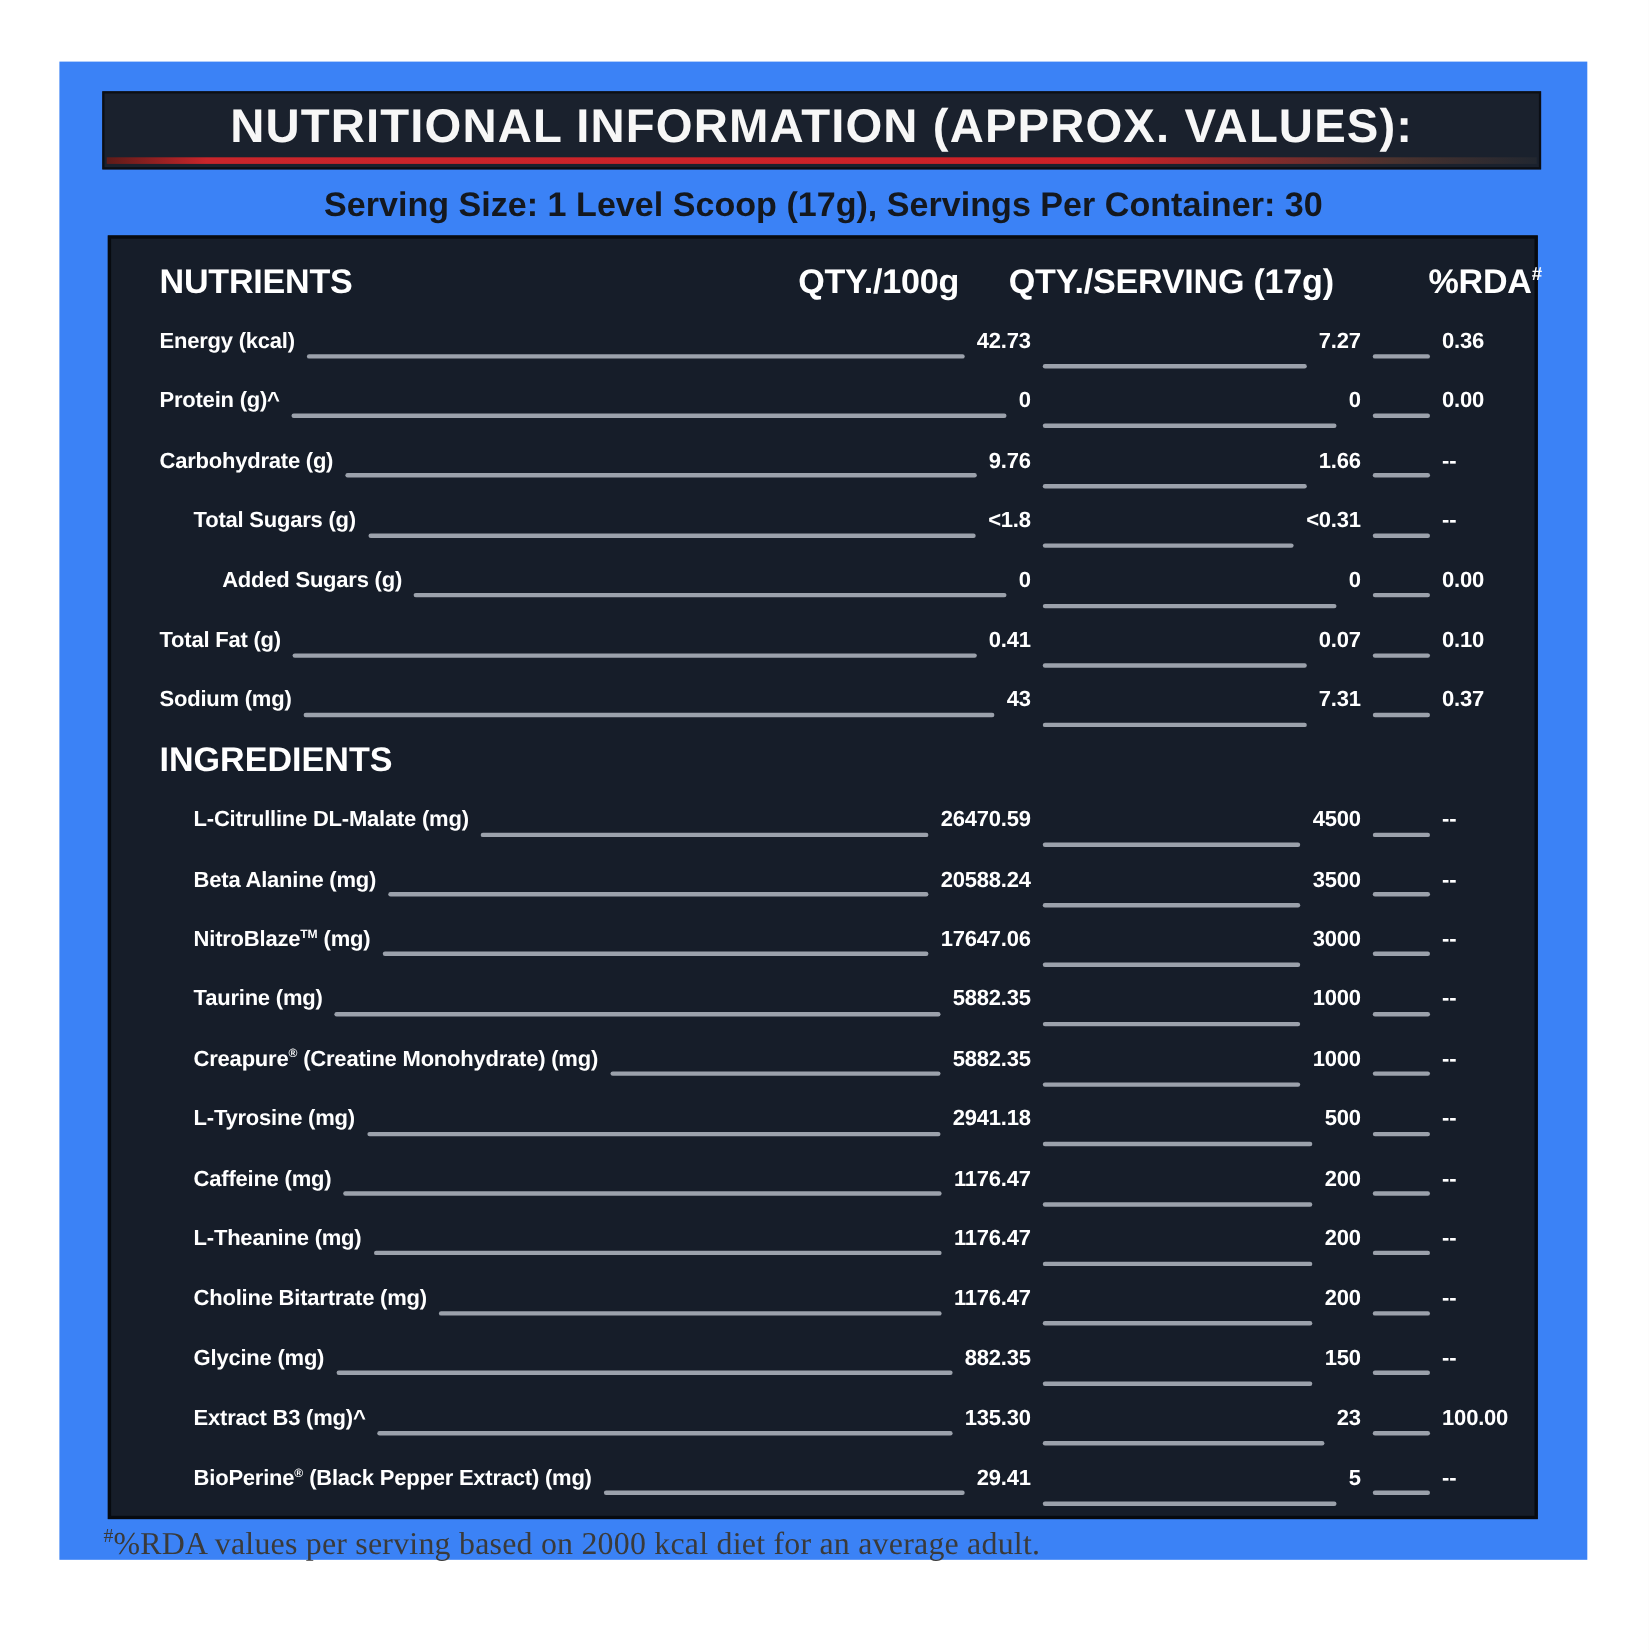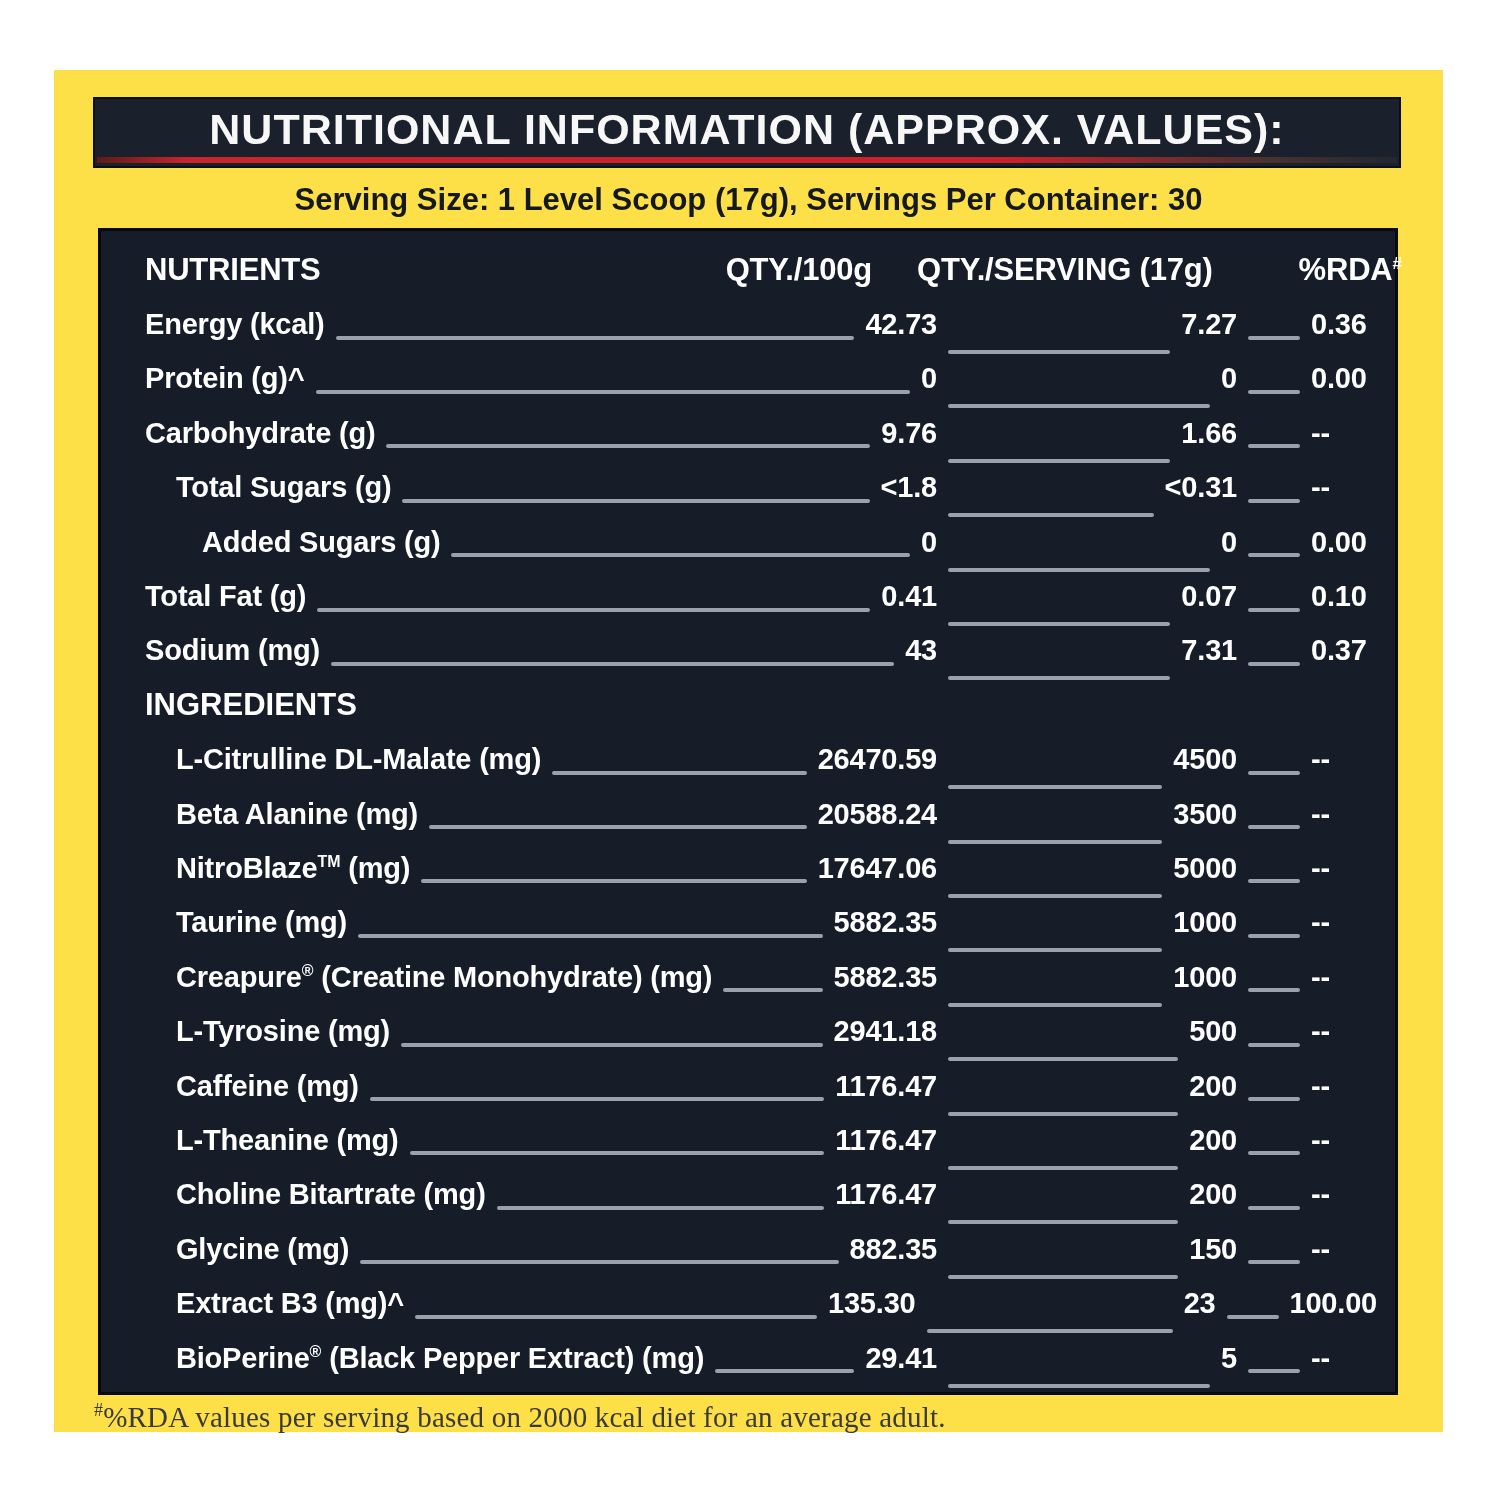--- a/index.html
+++ b/index.html
@@ -2,22 +2,22 @@
 <html><head>
 <meta charset="utf-8">
 <style>
   * { margin:0; padding:0; box-sizing:border-box; }
   html,body { background:#ffffff; }
   body {
     width:1499px; height:1500px; position:relative; overflow:hidden;
     font-family:"Liberation Sans", sans-serif;
   }
   .sheet {
-    position:absolute; left:54px; top:70px; width:1389px; height:1362px;
-    background:#fde047;
+    position:absolute; left:54px; top:56px; width:1389px; height:1362px;
+    background:#3b82f6;
   }
   
   .titlebar {
     position:absolute; left:39px; top:27px; width:1308px; height:71px;
     background:#1a212d; border:2px solid #0b0e14;
     display:flex; align-items:center; justify-content:center;
   }
   .titlebar::after {
     content:""; position:absolute; left:2px; right:2px; bottom:3px; height:6px;
     background:linear-gradient(90deg,#5e1b18 0%,#c9252b 7%,#cd2127 70%,#4a322e 90%,#222730 100%);
@@ -34,21 +34,21 @@
   }
   
   .panel {
     position:absolute; left:44px; top:158px; width:1300px; height:1167px;
     background:#161d29; border:3px solid #070a0f;
     padding:12px 18px 12px 44px;
     color:#ffffff;
   }
   .trow {
     display:flex; align-items:center; height:54.4px;
-    font-weight:bold; font-size:29px; font-stretch:condensed;
+    font-weight:bold; font-size:20px; font-stretch:condensed;
     letter-spacing:-0.2px; white-space:nowrap;
   }
   .trow .label { flex:0 0 auto; }
   .lead {
     flex:1 1 auto; height:4px; background:#9ba1ab; border-radius:2px;
     margin:0 11px; transform:translateY(13px); min-width:10px;
   }
   .c2 { flex:0 0 300px; display:flex; align-items:flex-end; }
   .c3 { flex:0 0 140px; display:flex; align-items:center; justify-content:flex-start; }
   .c3 .lead { flex:0 0 52px; }
@@ -220,21 +220,21 @@
             <span class="lead"></span>
             <span class="v">--</span>
           </span>
         </div>
         <div class="trow indent-1">
           <span class="label">NitroBlaze<sup class="reg">TM</sup> (mg)</span>
           <span class="lead"></span>
           <span class="v">17647.06</span>
           <span class="c2">
             <span class="lead"></span>
-            <span class="v">5000</span>
+            <span class="v">3000</span>
           </span>
           <span class="c3">
             <span class="lead"></span>
             <span class="v">--</span>
           </span>
         </div>
         <div class="trow indent-1">
           <span class="label">Taurine  (mg)</span>
           <span class="lead"></span>
           <span class="v">5882.35</span>

